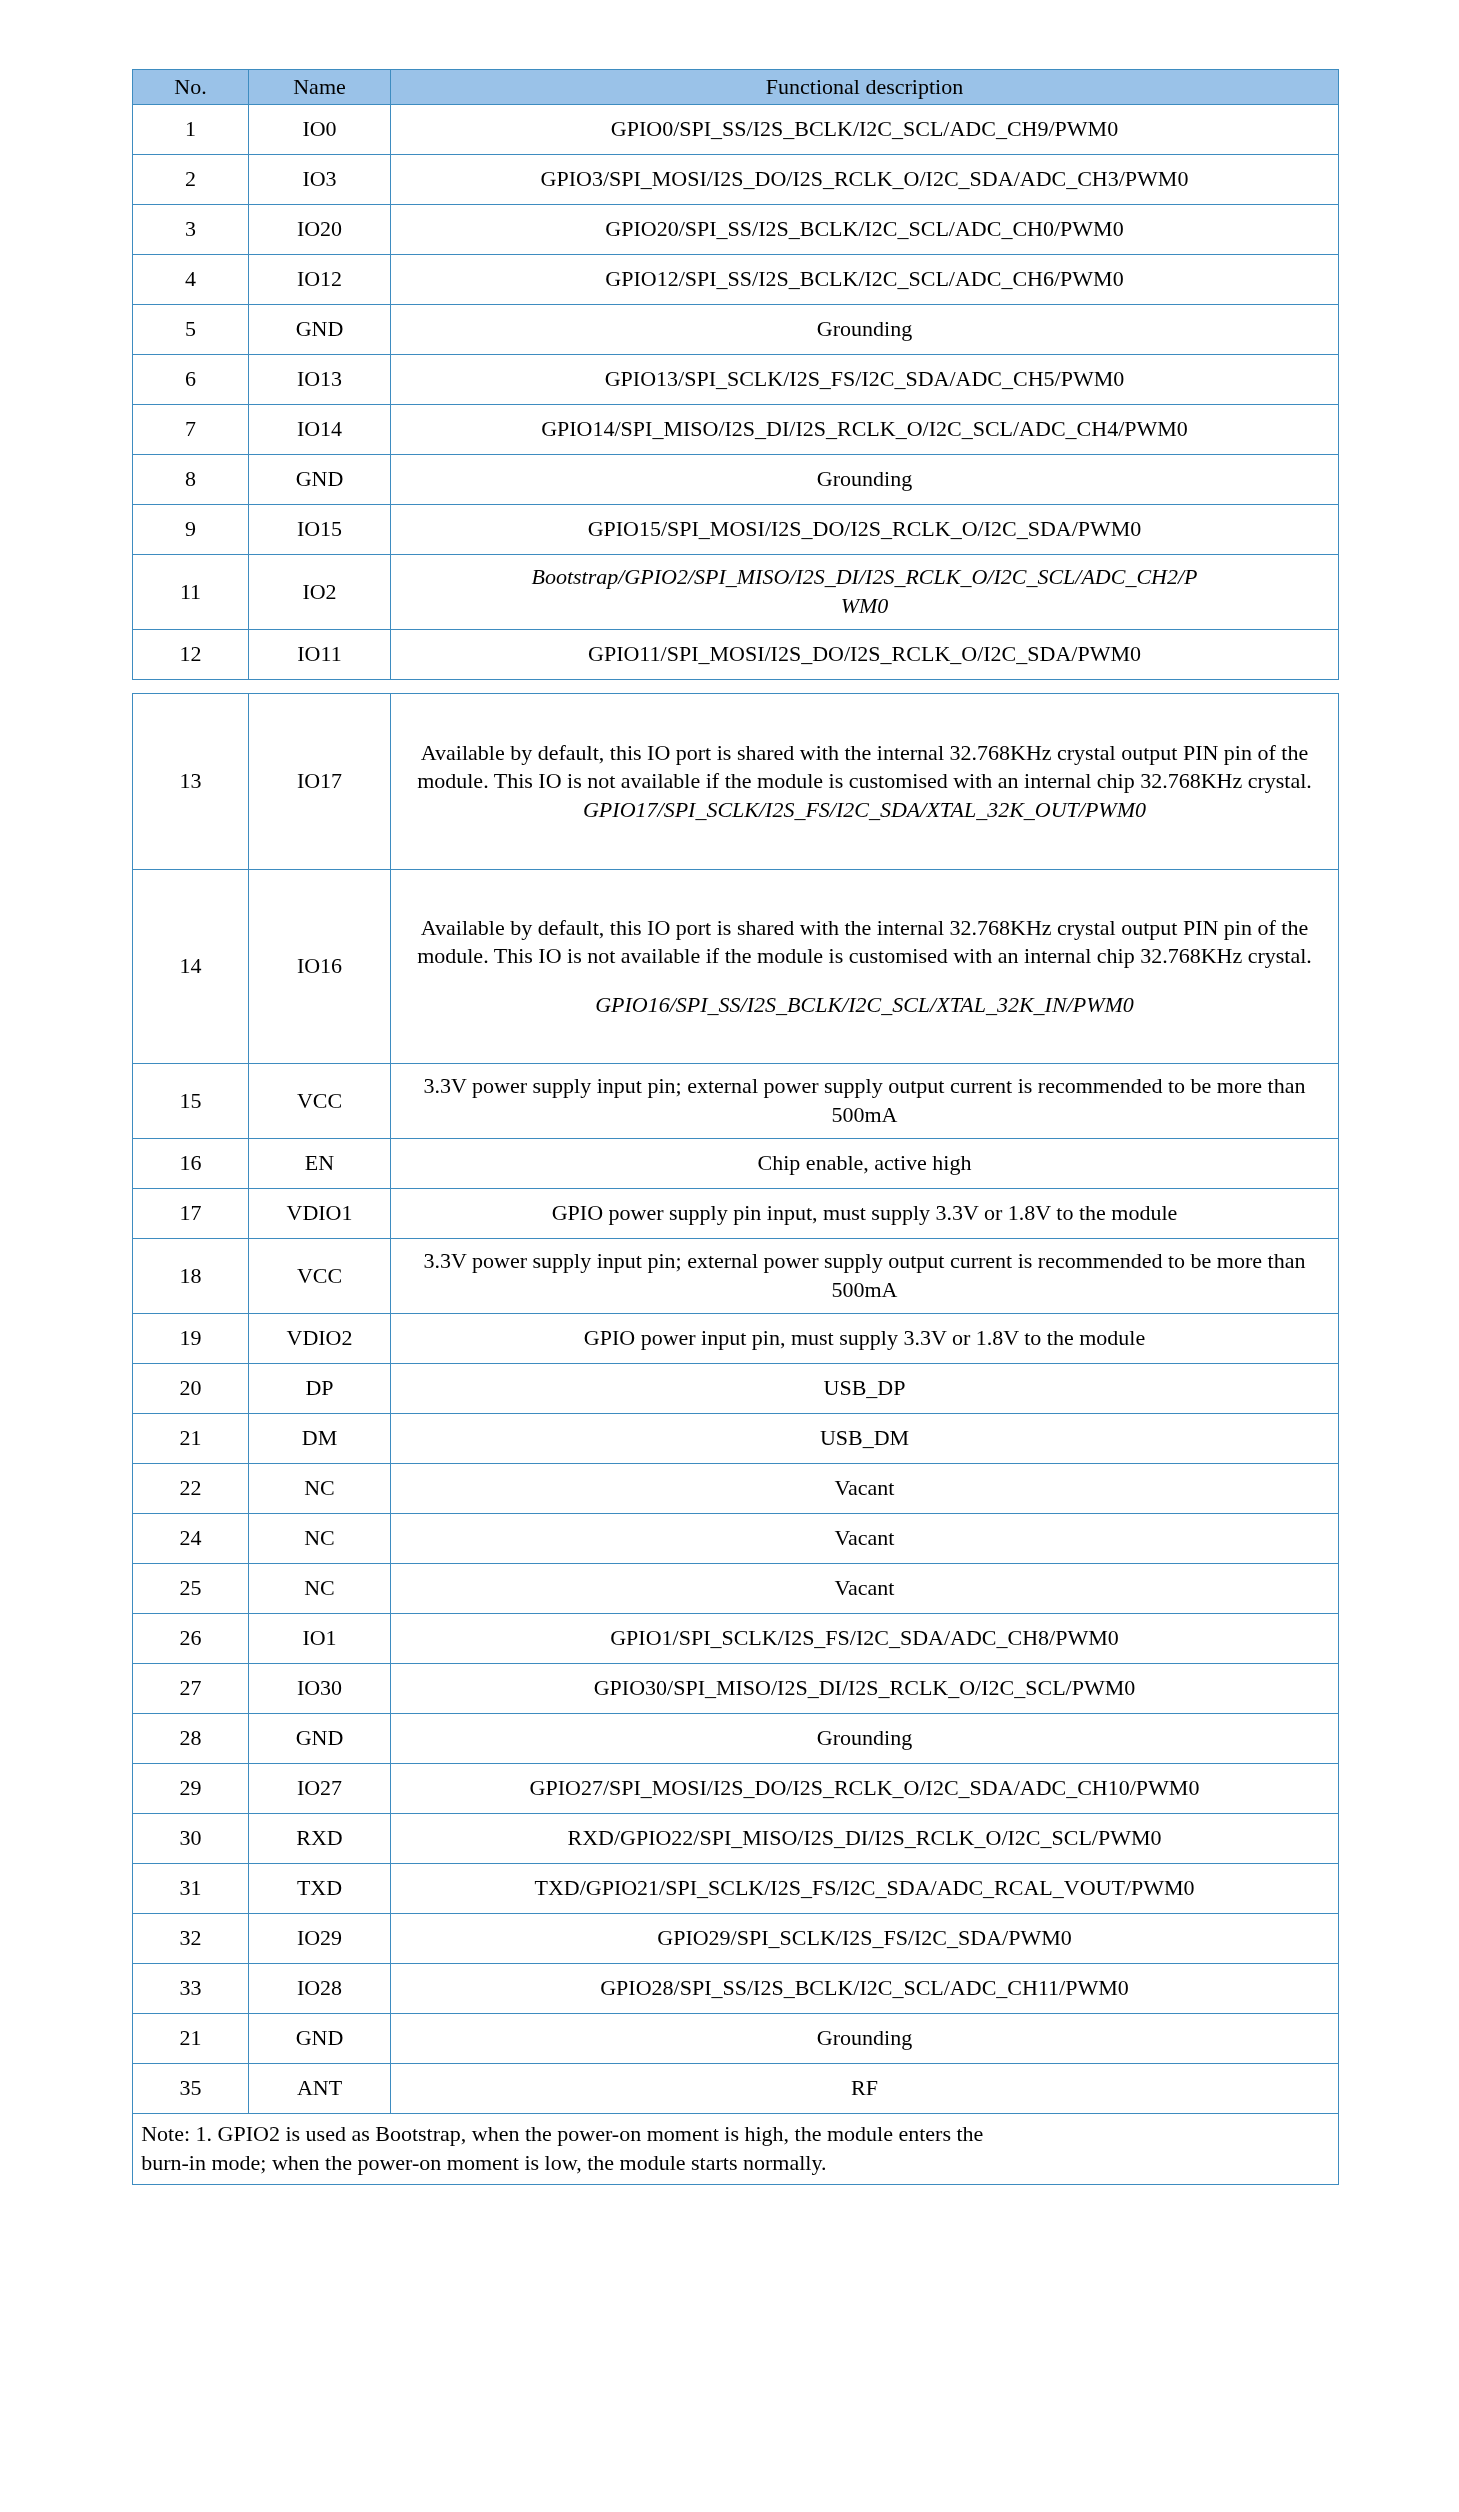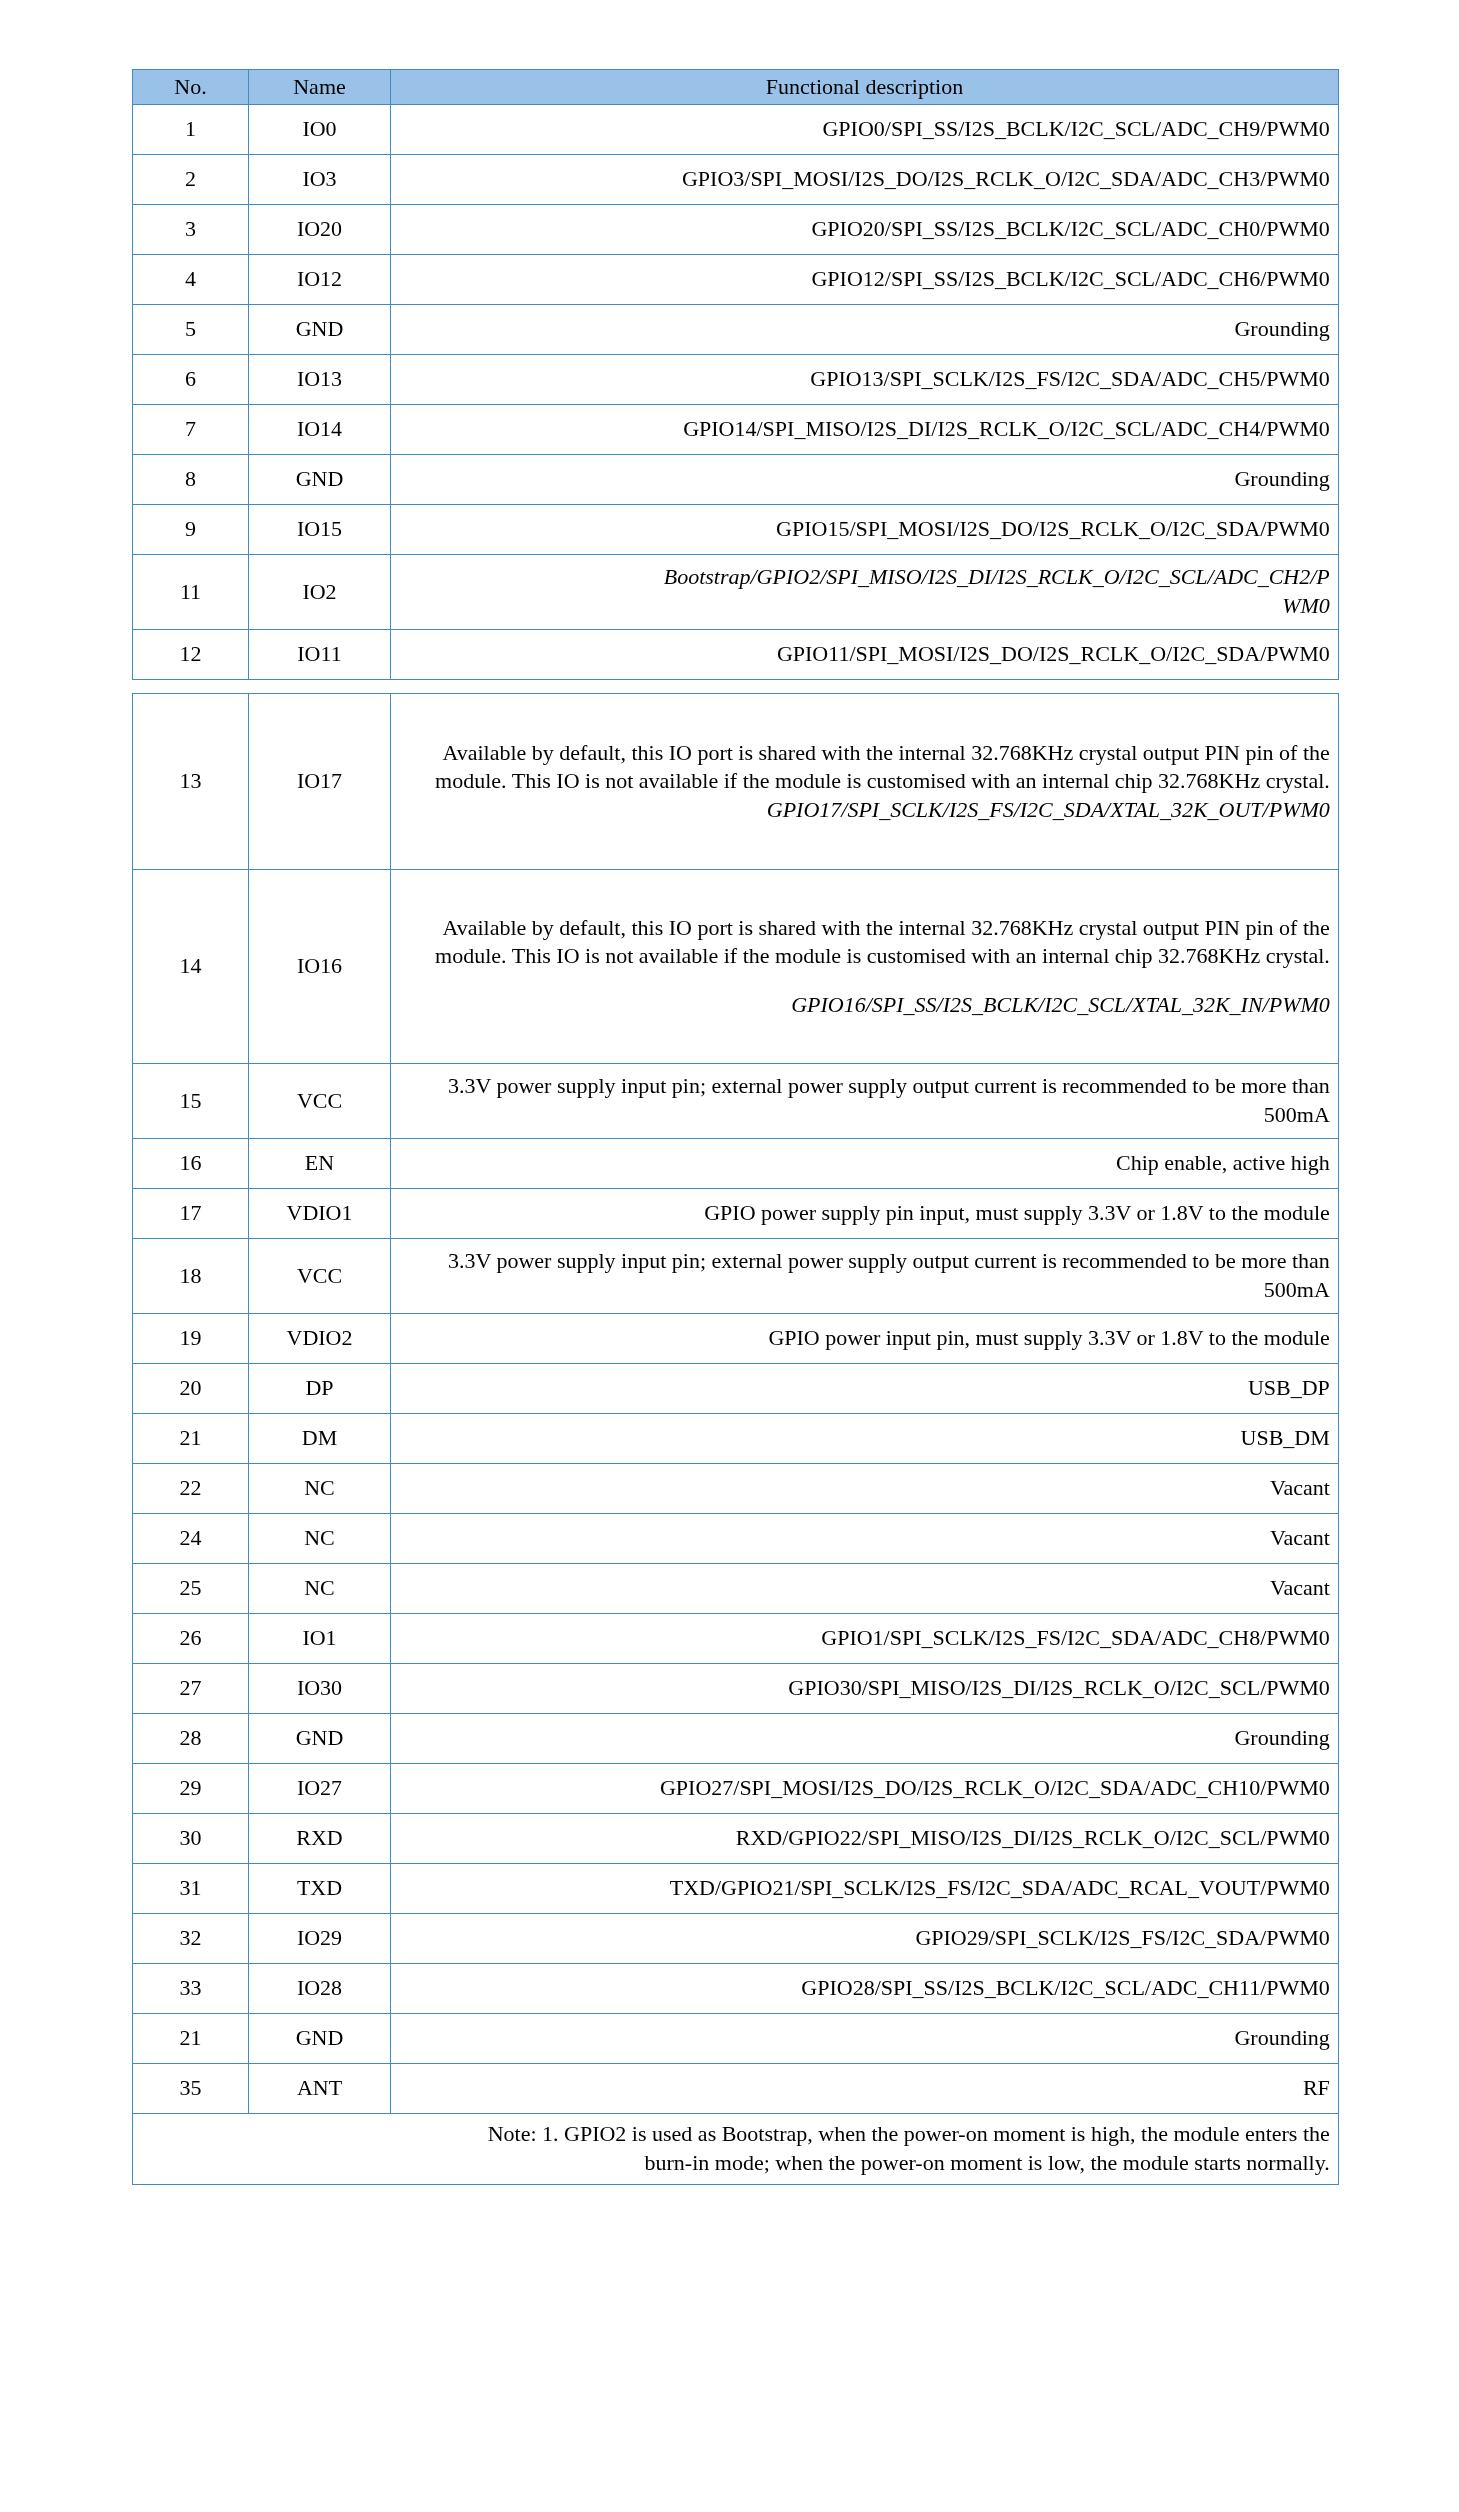--- a/index.html
+++ b/index.html
@@ -47,21 +47,21 @@
     font-weight: bold;
     text-align: center;
     height: 34px;
     font-size: 23.4px;
   }
 
   td.no, td.name {
     text-align: center;
   }
   td.desc {
-    text-align: right;
+    text-align: center;
   }
 
   tr.r-std td { height: 49px; }
   tr.r-two td { height: 74px; }
   tr.r-long td { height: 175px; }
   tr.r-long2 td { height: 193px; }
 
   td.desc .line {
     display: block;
     white-space: nowrap;
@@ -74,21 +74,21 @@
   td.desc .blank {
     display: block;
     height: 20px;
   }
 
   .gap {
     height: 13px;
   }
 
   td.note {
-    text-align: right;
+    text-align: left;
     padding: 8.2px 10.5px 10.5px 10.5px;
     height: 70px;
   }
   td.note .nline { display: block; }
 </style>
 </head>
 <body>
 
 <div class="page">
 

